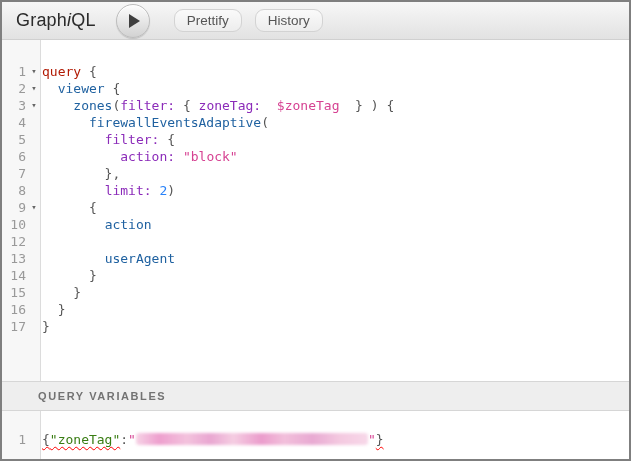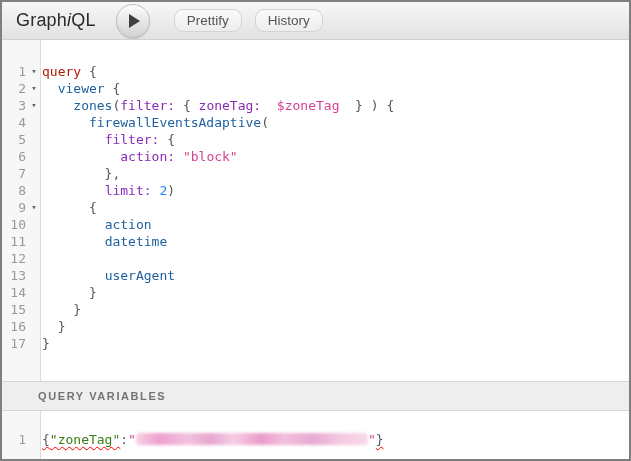--- a/index.html
+++ b/index.html
@@ -129,21 +129,20 @@
         <div class="row"><span class="ln">1</span><span class="fold">▾</span><span class="codecell"><span class="tk-kw">query</span><span class="tk-pc"> {</span></span></div>
         <div class="row"><span class="ln">2</span><span class="fold">▾</span><span class="codecell"><span class="tk-pc">  </span><span class="tk-fd">viewer</span><span class="tk-pc"> {</span></span></div>
         <div class="row"><span class="ln">3</span><span class="fold">▾</span><span class="codecell"><span class="tk-pc">    </span><span class="tk-fd">zones</span><span class="tk-pc">(</span><span class="tk-at">filter:</span><span class="tk-pc"> { </span><span class="tk-at">zoneTag:</span><span class="tk-pc">  </span><span class="tk-vr">$zoneTag</span><span class="tk-pc">  } ) {</span></span></div>
         <div class="row"><span class="ln">4</span><span class="fold"></span><span class="codecell"><span class="tk-pc">      </span><span class="tk-fd">firewallEventsAdaptive</span><span class="tk-pc">(</span></span></div>
         <div class="row"><span class="ln">5</span><span class="fold"></span><span class="codecell"><span class="tk-pc">        </span><span class="tk-at">filter:</span><span class="tk-pc"> {</span></span></div>
         <div class="row"><span class="ln">6</span><span class="fold"></span><span class="codecell"><span class="tk-pc">          </span><span class="tk-at">action:</span><span class="tk-pc"> </span><span class="tk-st">"block"</span></span></div>
         <div class="row"><span class="ln">7</span><span class="fold"></span><span class="codecell"><span class="tk-pc">        },</span></span></div>
         <div class="row"><span class="ln">8</span><span class="fold"></span><span class="codecell"><span class="tk-pc">        </span><span class="tk-at">limit:</span><span class="tk-pc"> </span><span class="tk-nm">2</span><span class="tk-pc">)</span></span></div>
         <div class="row"><span class="ln">9</span><span class="fold">▾</span><span class="codecell"><span class="tk-pc">      {</span></span></div>
         <div class="row"><span class="ln">10</span><span class="fold"></span><span class="codecell"><span class="tk-pc">        </span><span class="tk-fd">action</span></span></div>
-        <div class="row"><span class="ln">11</span><span class="fold"></span><span class="codecell"><span class="tk-pc">        </span><span class="tk-fd">datetime</span></span></div>
         <div class="row"><span class="ln">12</span><span class="fold"></span></div>
         <div class="row"><span class="ln">13</span><span class="fold"></span><span class="codecell"><span class="tk-pc">        </span><span class="tk-fd">userAgent</span></span></div>
         <div class="row"><span class="ln">14</span><span class="fold"></span><span class="codecell"><span class="tk-pc">      }</span></span></div>
         <div class="row"><span class="ln">15</span><span class="fold"></span><span class="codecell"><span class="tk-pc">    }</span></span></div>
         <div class="row"><span class="ln">16</span><span class="fold"></span><span class="codecell"><span class="tk-pc">  }</span></span></div>
         <div class="row"><span class="ln">17</span><span class="fold"></span><span class="codecell"><span class="tk-pc">}</span></span></div>
       </div>
   </div>
 
   <div class="var-title">

